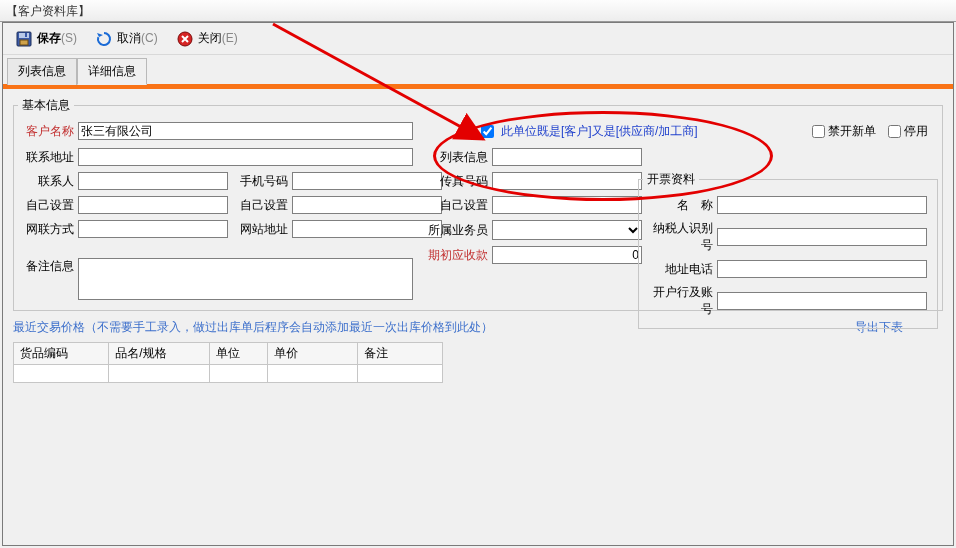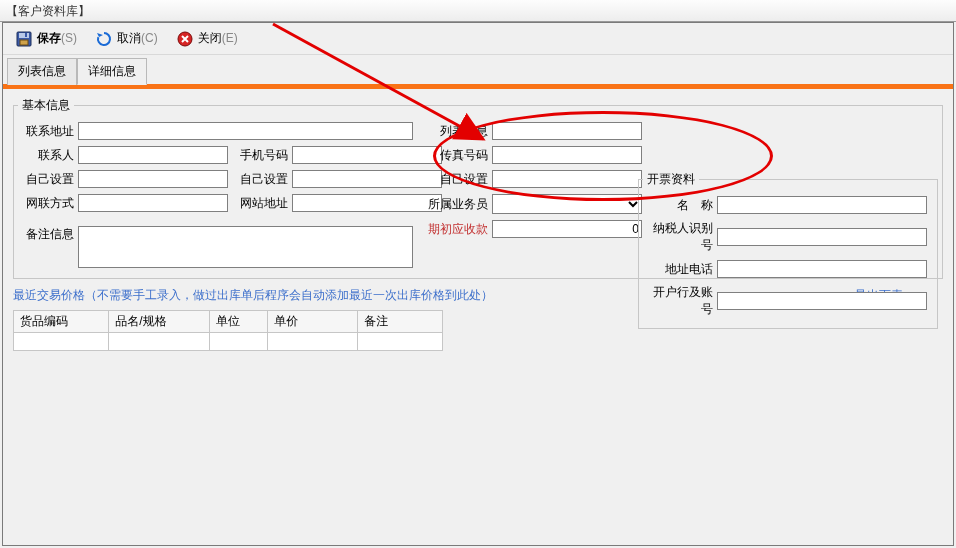--- a/index.html
+++ b/index.html
@@ -194,20 +194,31 @@
   <div class="tabs">
     <div class="tab">列表信息</div>
     <div class="tab active">详细信息</div>
   </div>
 
   <div class="content">
 
     <fieldset>
       <legend>基本信息</legend>
 
+      <div class="ck-row">
+        <span class="field-label redlbl" style="width:56px">客户名称</span>
+        <input class="text" style="width: 335px;" value="张三有限公司">
+        <span style="width:60px"></span>
+        <input type="checkbox" checked="" style="">
+        <span class="bluetxt">此单位既是[客户]又是[供应商/加工商]</span>
+        <span class="right-checks">
+          <label><input type="checkbox" style=""><span>禁开新单</span></label>
+          <label><input type="checkbox" style=""><span>停用</span></label>
+        </span>
+      </div>
 
       <div class="row">
 
         <div class="leftcol">
           <div style="display:flex;align-items:center;gap:4px;margin-bottom:6px">
             <span class="field-label" style="width:56px">联系地址</span>
             <input class="text" style="width: 335px;">
           </div>
           <div class="grid-left">
             <span class="field-label">联系人</span>
@@ -218,21 +229,21 @@
             <span class="field-label">自己设置</span>
             <input class="text" style="">
             <span class="field-label">自己设置</span>
             <input class="text" style="">
 
             <span class="field-label">网联方式</span>
             <input class="text" style="">
             <span class="field-label">网站地址</span>
             <input class="text" style="">
           </div>
-          <div style="display:flex;gap:4px;margin-top:14px">
+          <div style="display:flex;gap:4px;margin-top:20px">
             <span class="field-label" style="width:56px">备注信息</span>
             <textarea class="text" style="width: 335px; height: 42px;"></textarea>
           </div>
         </div>
 
         <div class="midcol">
           <div class="grid-mid">
             <span class="field-label">列表信息</span>
             <input class="text" style="">
             <span class="field-label">传真号码</span>

